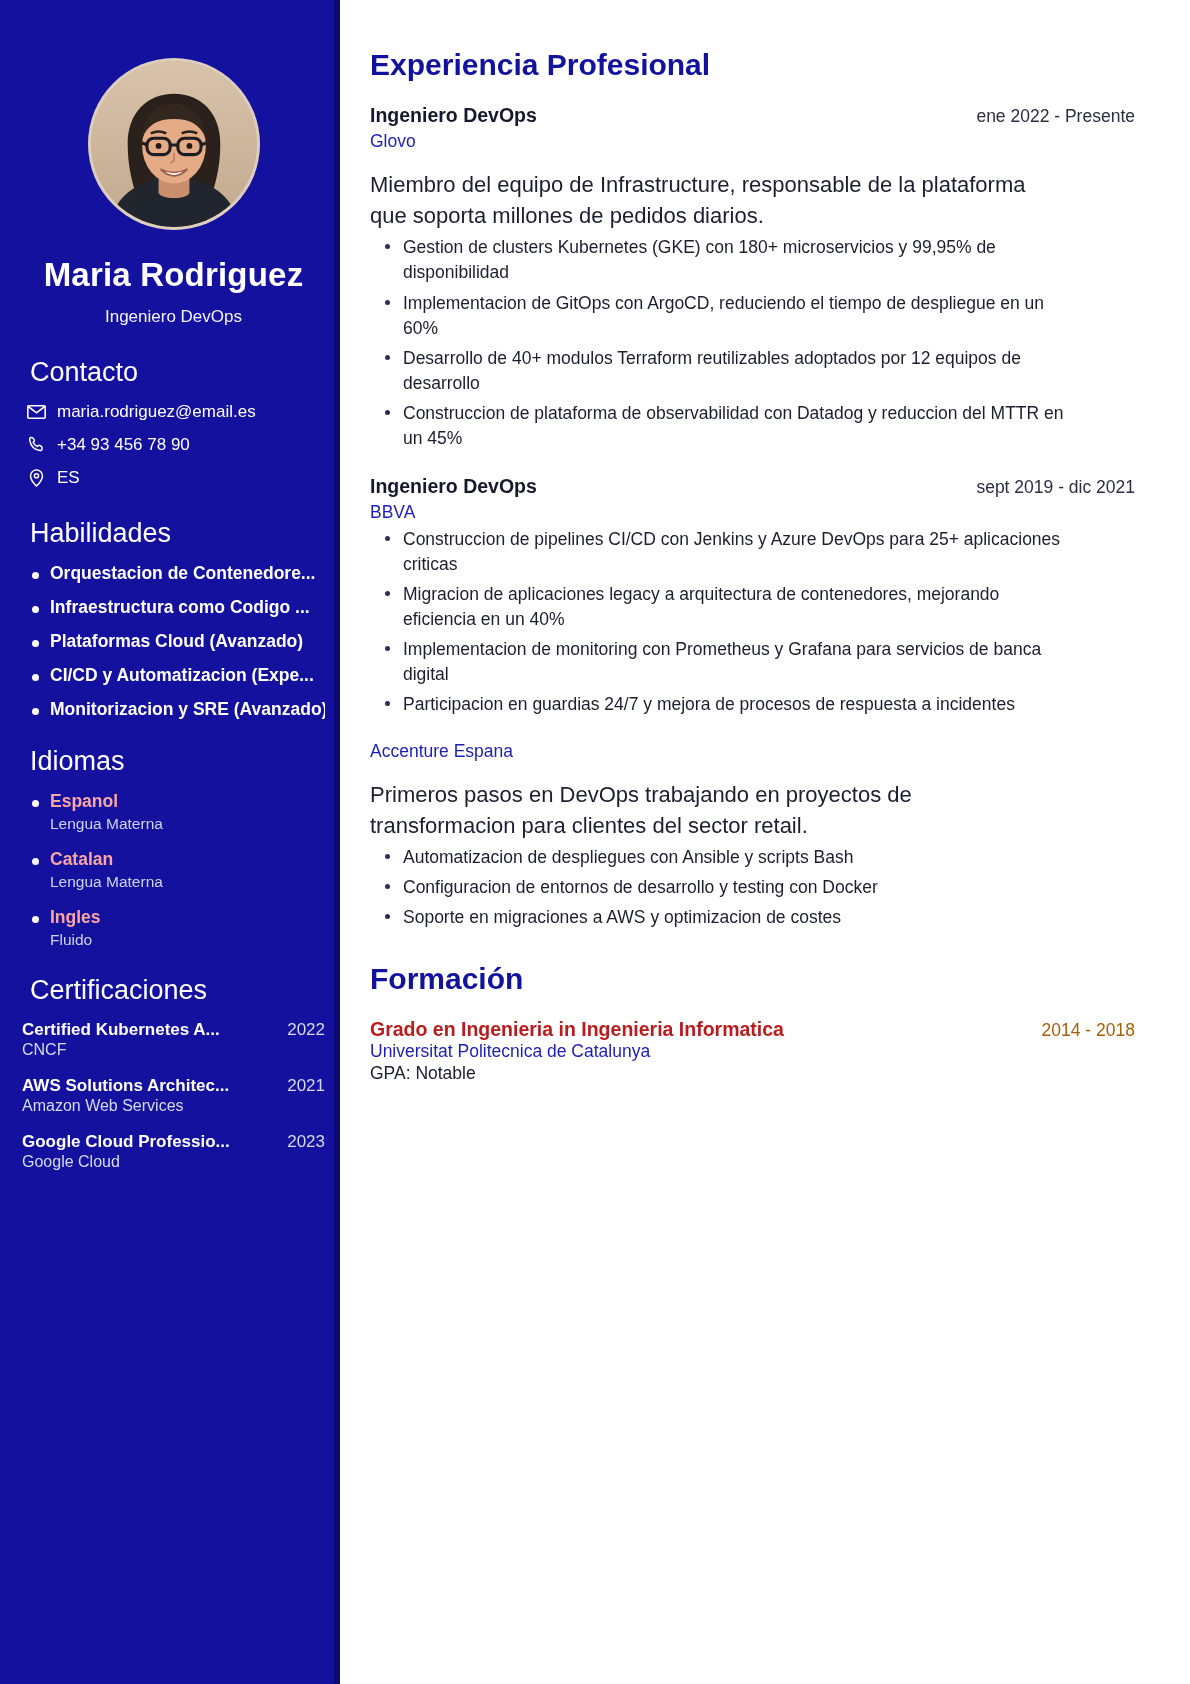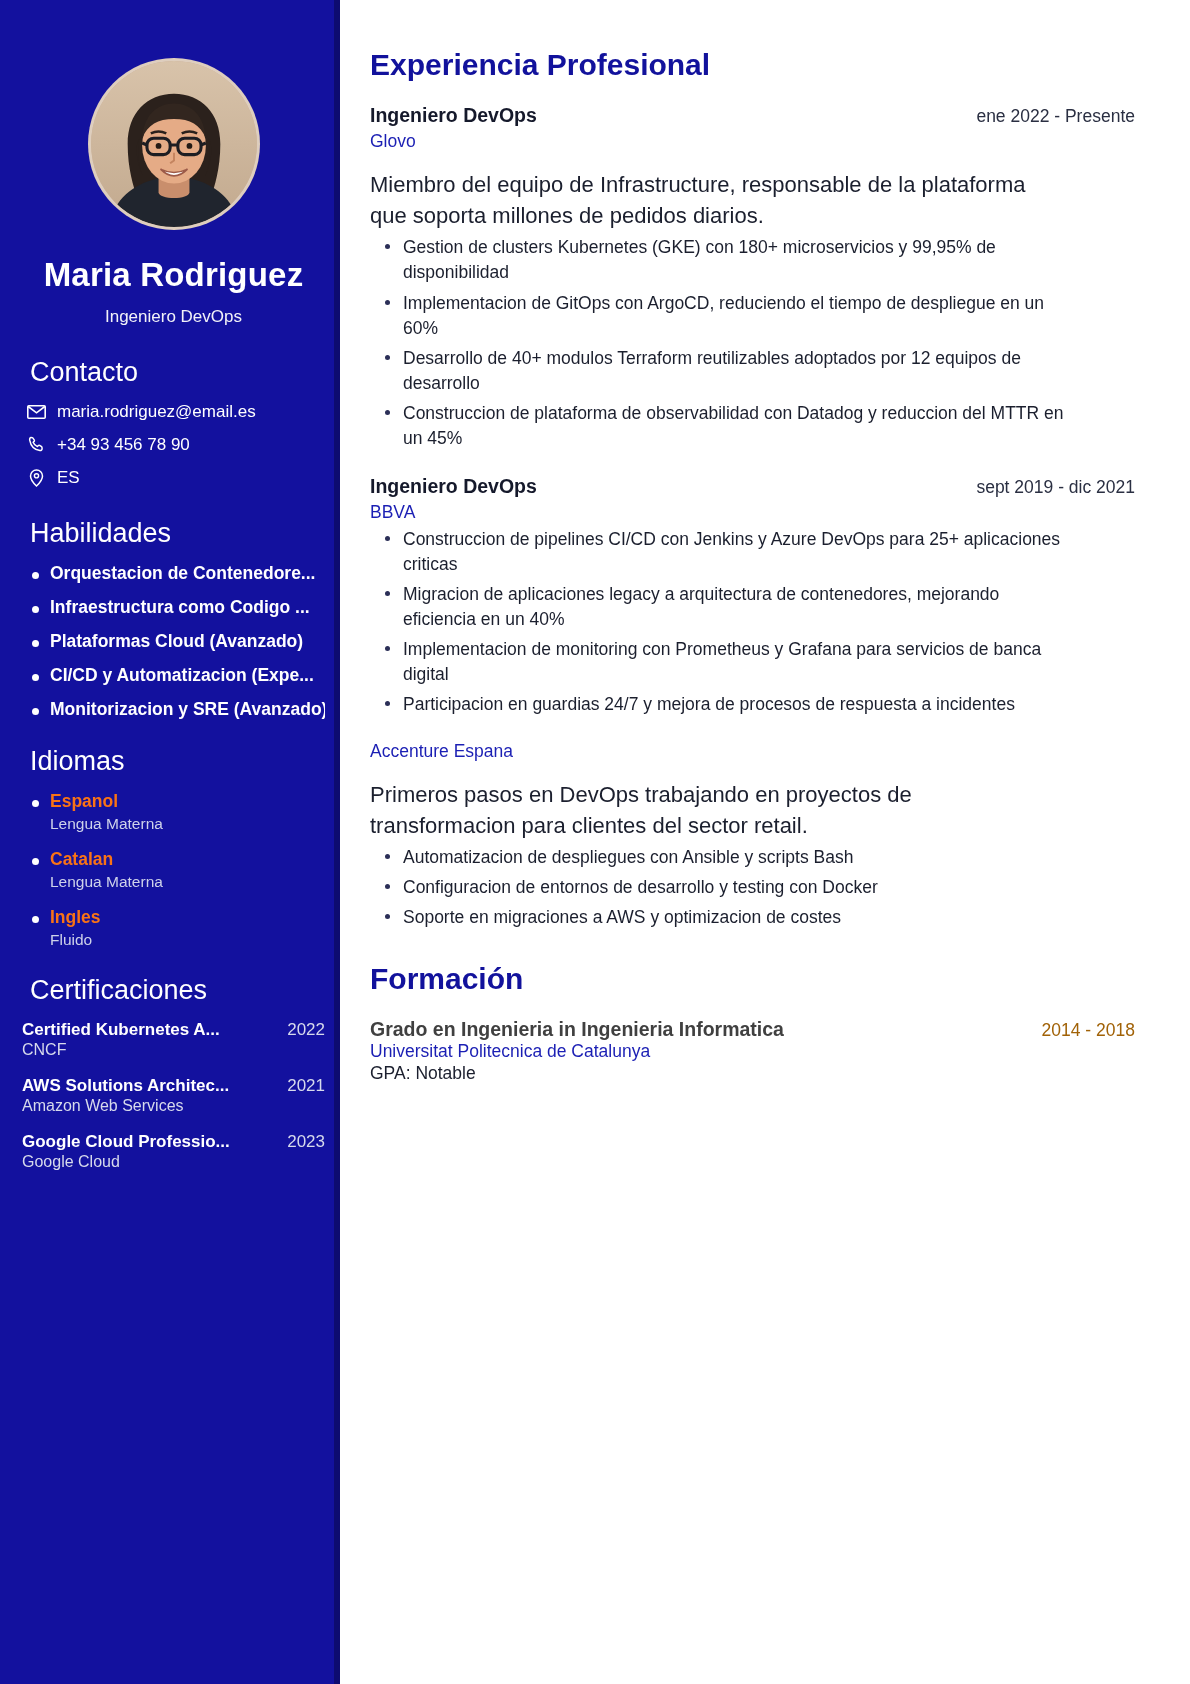--- a/index.html
+++ b/index.html
@@ -121,21 +121,21 @@
     margin-bottom: 16px;
   }
   .lang-list li::before {
     content: "";
     position: absolute;
     left: 2px; top: 9px;
     width: 7px; height: 7px;
     border-radius: 50%;
     background: #ffffff;
   }
-  .lang-name { font-size: 17.5px; font-weight: bold; color: #f97316; }
+  .lang-name { font-size: 17.5px; font-weight: bold; color: #fca5a5; }
   .lang-level { font-size: 15.5px; color: #ced2ea; margin-top: 3px; }
 
   .cert-item { margin: 0 0 17px 0; }
   .cert-top {
     display: flex;
     justify-content: space-between;
     align-items: baseline;
     gap: 20px;
   }
   .cert-name {
@@ -203,21 +203,21 @@
     background: #2b2f57;
   }
 
   .edu-item { margin-bottom: 16px; }
   .edu-head {
     display: flex;
     justify-content: space-between;
     align-items: baseline;
     gap: 16px;
   }
-  .edu-degree { font-size: 19.5px; font-weight: bold; color: #404040; }
+  .edu-degree { font-size: 19.5px; font-weight: bold; color: #b91c1c; }
   .edu-dates { font-size: 17.5px; color: #a16207; white-space: nowrap; }
   .edu-school { font-size: 17.5px; color: #1b1fb4; }
   .edu-grade { font-size: 17.5px; color: #1b1f2e; margin-top: 1px; }
 </style>
 </head>
 <body>
 
 <div class="page">
 
   <aside class="sidebar">

